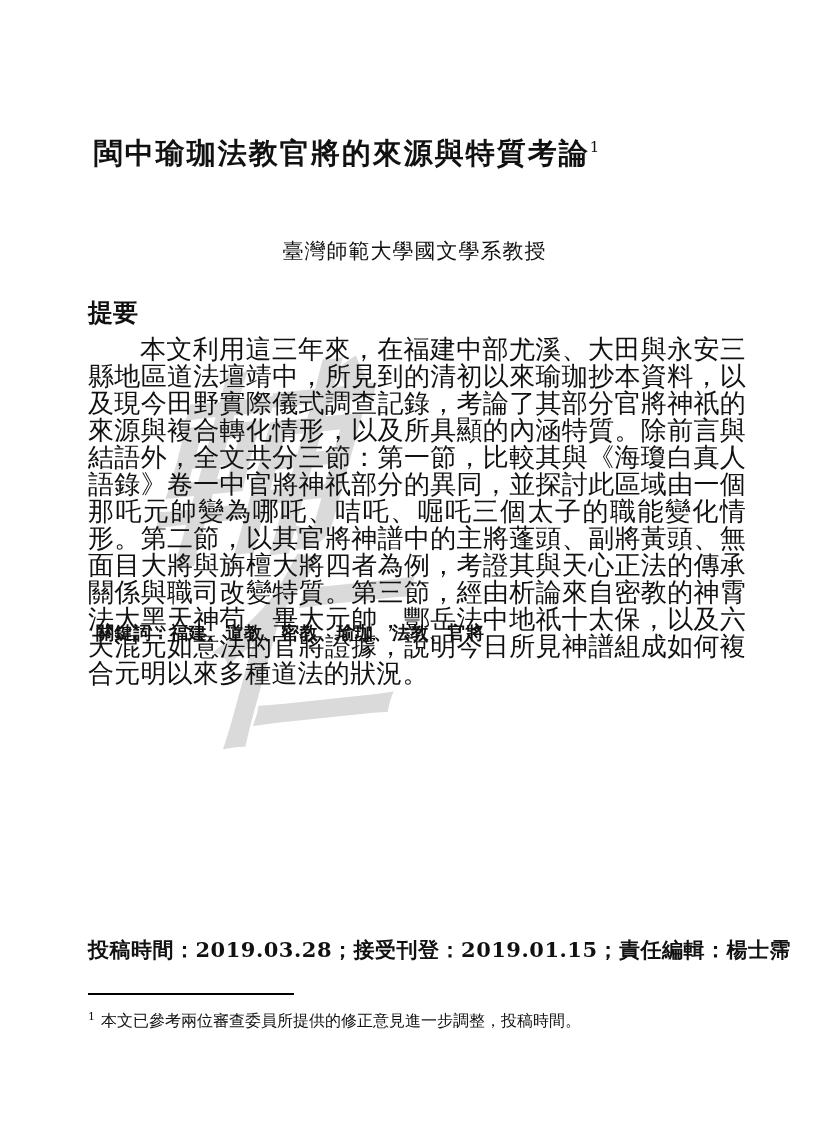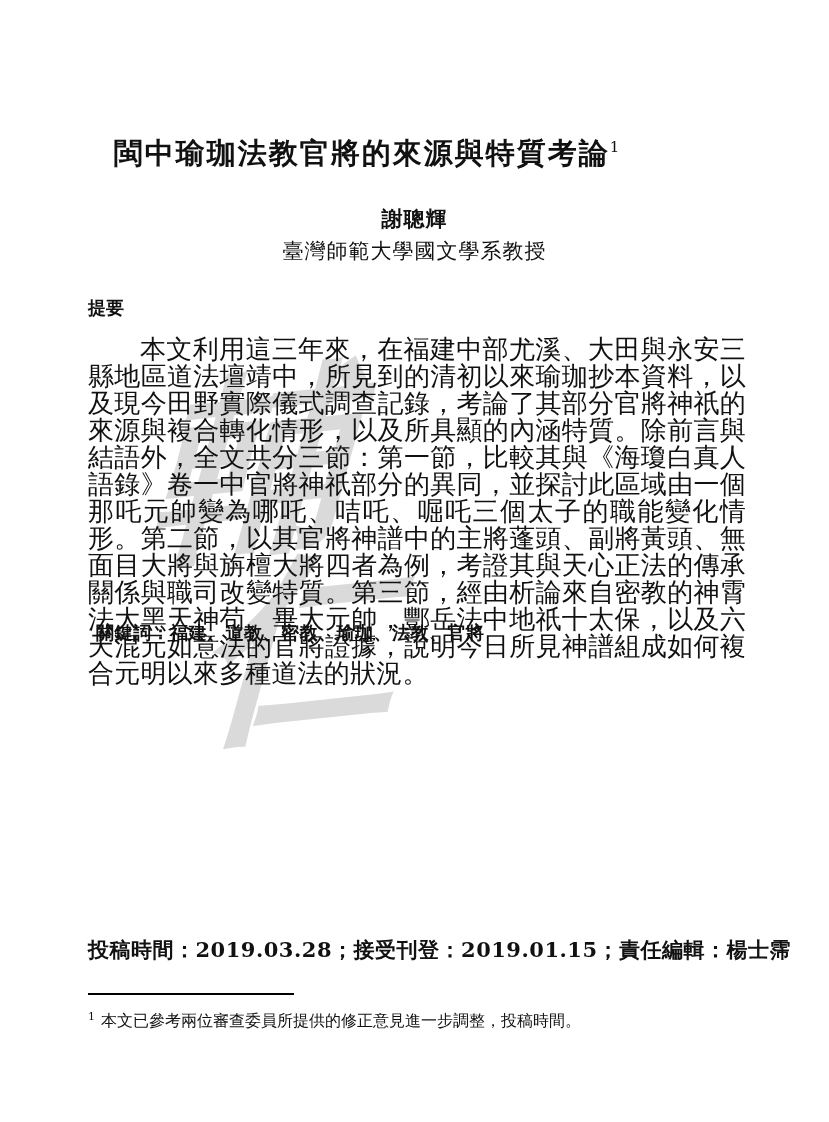--- a/index.html
+++ b/index.html
@@ -30,34 +30,34 @@
     font-weight:bold;
   }
   
   .content{position:absolute;inset:0;z-index:1;}
   .journal-header{
     position:absolute;left:88px;top:72px;
     font-size:19px;letter-spacing:0.5px;
   }
   .article-title{
     position:absolute;left:0;top:134px;width:695px;
-    text-align:center;font-size:29px;font-weight:bold;letter-spacing:2px;margin-left:20px;
+    text-align:center;font-size:29px;font-weight:bold;letter-spacing:2px;
   }
   .article-title sup{font-size:15px;font-weight:normal;}
   .author{
     position:absolute;left:0;top:205px;width:829px;
     text-align:center;font-size:21px;font-weight:bold;letter-spacing:1px;
   }
   .affiliation{
     position:absolute;left:0;top:237px;width:829px;
     text-align:center;font-size:21px;letter-spacing:1px;
   }
   .abstract-heading{
     position:absolute;left:88px;top:296px;
-    font-size:18px;font-weight:bold;
+    font-size:25px;font-weight:bold;
   }
   .abstract-body{
     position:absolute;left:88px;top:336px;width:658px;
     font-size:26px;line-height:27px;
     text-align:justify;text-indent:2em;
     letter-spacing:0.2px;
   }
   .keywords-line{
     position:absolute;left:96px;top:621px;
     font-size:18px;letter-spacing:0.5px;font-weight:bold;
@@ -86,21 +86,20 @@
       <span>輔</span>
       <span>仁</span>
     </div>
   </div>
 
   <div class="content">
 
 
     <div class="article-title"><span>閩中瑜珈法教官將的來源與特質考論</span><sup>1</sup></div>
 
-    <div class="author">謝聰輝</div>
 
     <div class="affiliation">臺灣師範大學國文學系教授</div>
 
     <div class="abstract-heading">提要</div>
 
     <div class="abstract-body">本文利用這三年來，在福建中部尤溪、大田與永安三縣地區道法壇靖中，所見到的清初以來瑜珈抄本資料，以及現今田野實際儀式調查記錄，考論了其部分官將神祇的來源與複合轉化情形，以及所具顯的內涵特質。除前言與結語外，全文共分三節：第一節，比較其與《海瓊白真人語錄》卷一中官將神祇部分的異同，並探討此區域由一個那吒元帥變為哪吒、咭吒、啒吒三個太子的職能變化情形。第二節，以其官將神譜中的主將蓬頭、副將黃頭、無面目大將與旃檀大將四者為例，考證其與天心正法的傳承關係與職司改變特質。第三節，經由析論來自密教的神霄法大黑天神苟、畢大元帥，酆岳法中地祇十太保，以及六天混元如意法的官將證據，說明今日所見神譜組成如何複合元明以來多種道法的狀況。</div>
 
     <div class="keywords-line"><span>關鍵詞：</span><span>福建、道教、密教、瑜珈、法教、官將</span></div>
 
     <div class="review-info">投稿時間：2019.03.28；接受刊登：2019.01.15；責任編輯：楊士霈</div>

